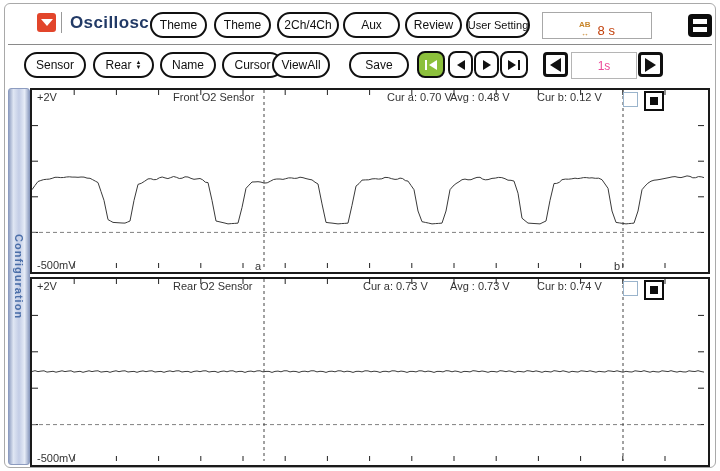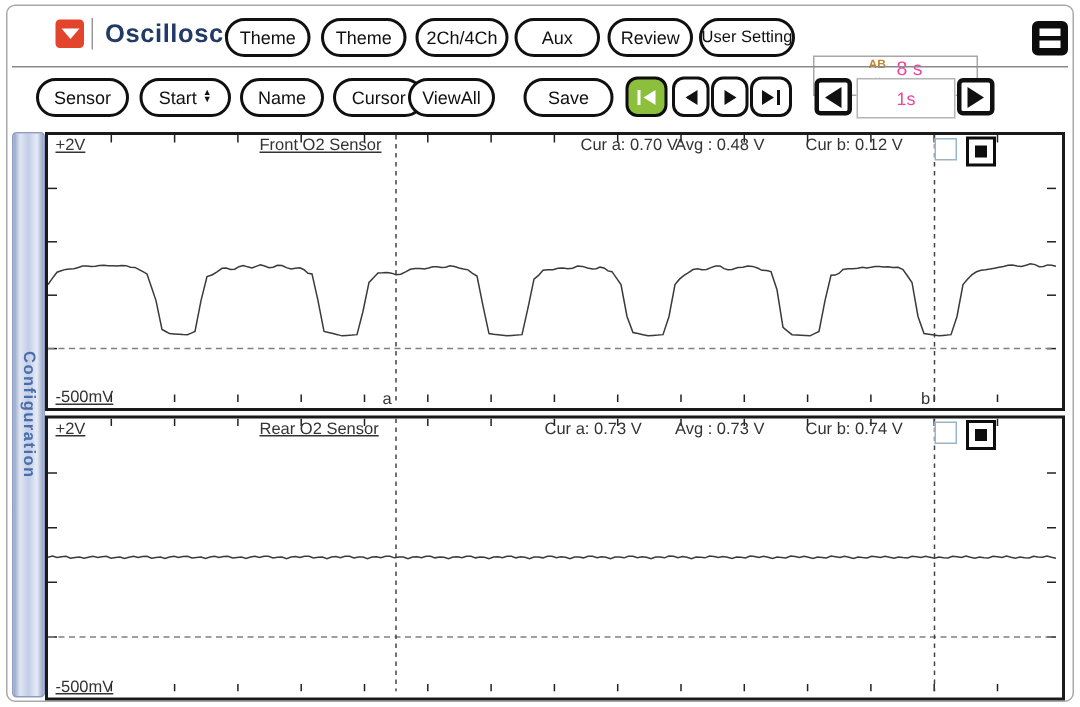--- a/index.html
+++ b/index.html
@@ -6,44 +6,44 @@
   body{width:720px;height:471px;position:relative;font-family:"Liberation Sans",sans-serif;overflow:hidden;}
   .window{position:absolute;left:4px;top:3px;width:710px;height:463px;background:#fff;border:1px solid #a9a9a9;border-radius:6px;}
   
   .btn{position:absolute;box-sizing:border-box;height:26px;border:2px solid #101010;border-radius:13px;background:#fff;color:#101010;font:12px "Liberation Sans",sans-serif;display:flex;align-items:center;justify-content:center;gap:4px;cursor:default;white-space:nowrap;}
   .btn.small{font-size:11px;}
   .title{position:absolute;font:bold 17px "Liberation Sans",sans-serif;letter-spacing:.4px;color:#223a66;}
   .vline{position:absolute;width:1px;background:#999;}
   .hline{position:absolute;height:1px;background:#8a8a8a;}
   .redicon{position:absolute;width:19px;height:19px;background:#e2452b;border-radius:3px;display:flex;align-items:center;justify-content:center;}
   .tri-down-w{width:0;height:0;border-left:6px solid transparent;border-right:6px solid transparent;border-top:7px solid #fff;}
-  .timefield{position:absolute;height:25px;border:1px solid #a8a8a8;background:#fff;display:flex;align-items:flex-start;justify-content:center;gap:7px;margin-top:25px;}
+  .timefield{position:absolute;height:25px;border:1px solid #a8a8a8;background:#fff;display:flex;align-items:flex-end;justify-content:center;gap:7px;}
   .abico{display:flex;flex-direction:column;align-items:center;line-height:7px;font:bold 8px "Liberation Sans",sans-serif;color:#c8862c;}
-  .timetext{font:13px "Liberation Sans",sans-serif;color:#ec4899;}
+  .timetext{font:13px "Liberation Sans",sans-serif;color:#c2410c;}
   .layouticon{position:absolute;width:24px;height:23px;background:#0c0c0c;border-radius:4px;display:flex;flex-direction:column;align-items:center;justify-content:center;gap:3px;}
   .layouticon .bar{width:14px;height:5px;background:#fff;}
   .spin{display:flex;flex-direction:column;line-height:5px;font-size:6px;color:#111;}
   
   .media{position:absolute;box-sizing:border-box;height:27px;border:2px solid #101010;border-radius:8px;background:#fff;display:flex;align-items:center;justify-content:center;gap:2px;}
   .media.green{background:#8cc03c;border-color:#0d0d0d;}
   .tl{width:0;height:0;border-top:5px solid transparent;border-bottom:5px solid transparent;border-right:8px solid #111;}
   .tr{width:0;height:0;border-top:5px solid transparent;border-bottom:5px solid transparent;border-left:8px solid #111;}
   .tl.w{border-right-color:#fff;}
   .mbar{width:2px;height:10px;background:#111;}
   .mbar.w{background:#fff;}
   .step{position:absolute;box-sizing:border-box;width:25px;height:25px;border:3px solid #101010;border-radius:4px;background:#fff;display:flex;align-items:center;justify-content:center;}
   .step .tl{border-top-width:7px;border-bottom-width:7px;border-right-width:11px;}
   .step .tr{border-top-width:7px;border-bottom-width:7px;border-left-width:11px;}
   .intervalfield{position:absolute;height:25px;border:1px solid #b5b5b5;background:#fff;display:flex;align-items:center;justify-content:center;font:12px "Liberation Sans",sans-serif;color:#ec4899;}
   
   .configtab{position:absolute;left:8px;top:88px;width:20px;height:375px;border:1px solid #8d9cc0;border-radius:3px;background:linear-gradient(90deg,#93a2c4 0%,#dfe6f3 22%,#c3cde6 50%,#e6ecf7 78%,#93a2c4 100%);display:flex;align-items:center;justify-content:center;}
   .configtab span{writing-mode:vertical-rl;font:bold 11px "Liberation Sans",sans-serif;color:#4a6ea8;letter-spacing:1px;}
   
   .panel{position:absolute;left:30px;width:676px;background:#fff;border:2px solid #1a1a1a;}
-  .panel .lbl{position:absolute;font:11px "Liberation Sans",sans-serif;color:#333;white-space:nowrap;text-decoration:underline;}
+  .panel .lbl{position:absolute;font:11px "Liberation Sans",sans-serif;color:#333;white-space:nowrap;}
   .readout{position:absolute;font:11px "Liberation Sans",sans-serif;color:#333;white-space:nowrap;}
   .readout .val{margin-left:3px;}
   .chk{position:absolute;width:13px;height:13px;border:1px solid #9ab4cc;background:#fff;}
   .blacksq{position:absolute;width:16px;height:16px;border:2px solid #0d0d0d;background:#fff;display:flex;align-items:center;justify-content:center;}
   .blacksq .inner{width:8px;height:8px;background:#0d0d0d;}
   svg.plot{position:absolute;left:0;top:0;}
   .curslbl{position:absolute;font:11px "Liberation Sans",sans-serif;color:#333;}
 </style>
 </head>
 <body>
@@ -73,21 +73,21 @@
 
 <div class="layouticon" style="left:688px;top:14px;">
   <div class="bar"></div>
   <div class="bar"></div>
 </div>
 
 <div class="hline" style="left:8px;top:44px;width:704px;"></div>
 
 <button class="btn" style="left:24px;top:52px;width:62px;">Sensor</button>
 <button class="btn" style="left:93px;top:52px;width:61px;">
-  <span>Start</span>
+  <span>Rear</span>
   <span class="spin">
     <span>▲</span>
     <span>▼</span>
   </span>
 </button>
 <button class="btn" style="left:160px;top:52px;width:56px;">Name</button>
 <button class="btn" style="left:222px;top:52px;width:61px;">Cursor</button>
 <button class="btn" style="left:272px;top:52px;width:58px;">ViewAll</button>
 <button class="btn" style="left:349px;top:52px;width:60px;">Save</button>
 

